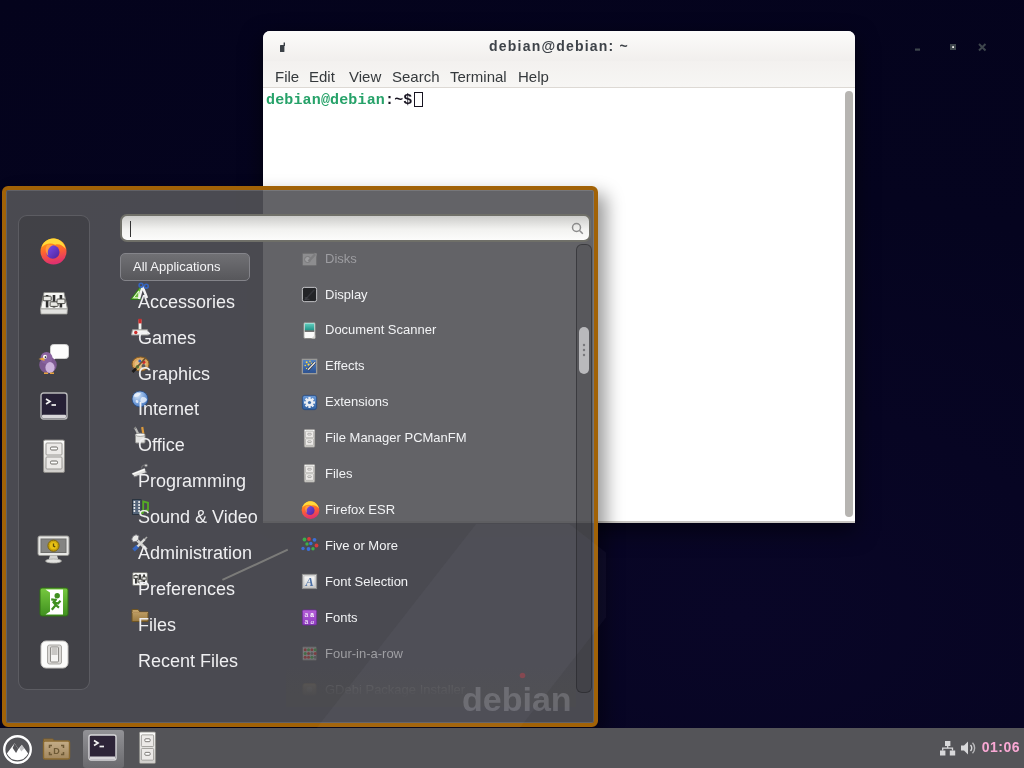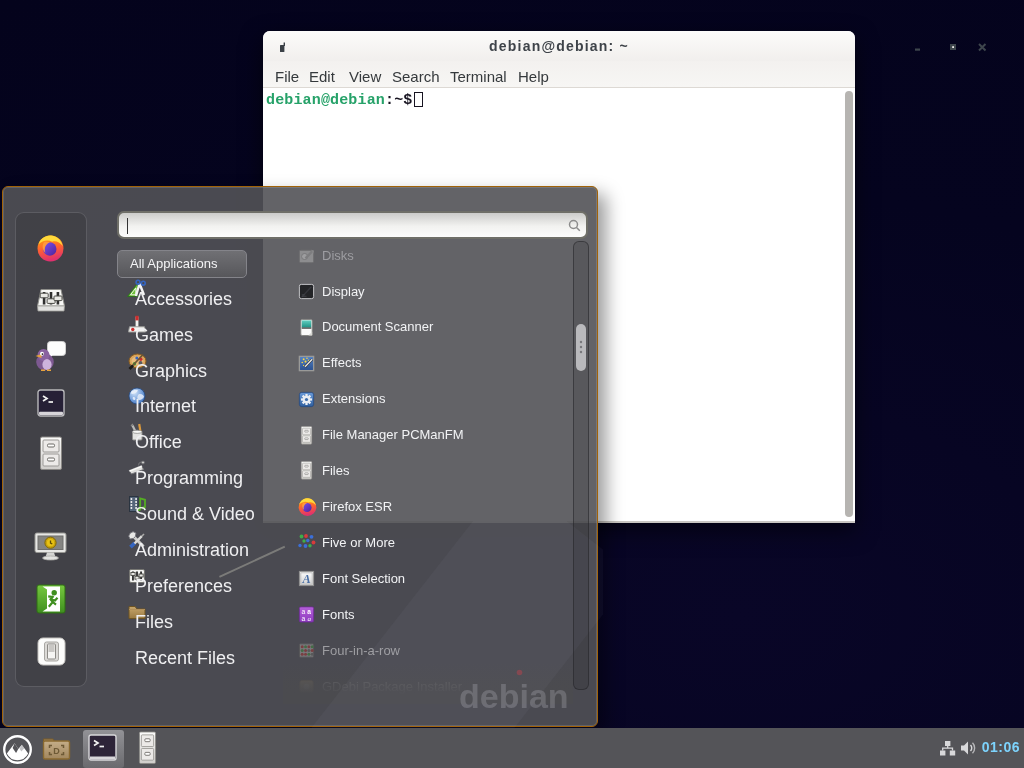--- a/index.html
+++ b/index.html
@@ -30,21 +30,21 @@
   #cursor { display:inline-block; width:9px; height:15px;
             border:1.6px solid #171421; vertical-align:-3px; margin-left:2px; }
   #tscroll { position:absolute; right:1px; top:58px; width:10px; height:430px; }
   #tthumb { position:absolute; left:1px; top:2px; width:8px; height:426px;
             background:#b6b4b1; border-radius:4px; }
   #termbot { position:absolute; left:0; bottom:0; width:100%; height:2px; background:#c9c6c2; }
 
   
   #menu { left:2px; top:186px; width:596px; height:541px;
           background:rgba(82,82,86,0.9);
-          border:1px solid #a16207; border-radius:6px;
+          border:4px solid #a16207; border-radius:6px;
           box-shadow:8px 8px 18px rgba(0,0,0,0.4), inset 0 0 0 1px rgba(255,255,255,0.13); }
   #sidebar { position:absolute; left:12px; top:25px; width:72px; height:475px;
              background:rgba(0,0,0,0.12); border:1px solid rgba(190,190,195,0.22);
              border-radius:9px; }
   #search { position:absolute; left:114px; top:24px; width:471px; height:28px;
             border:2px solid #6f6f68; border-radius:7px;
             background:linear-gradient(#ccccca,#f2f2f0 55%,#fcfcfb); }
   #caret { position:absolute; left:8px; top:5px; width:1px; height:16px; background:#333; }
   #allapps { position:absolute; left:114px; top:63px; width:130px; height:28px;
              border:1px solid #84848a; border-radius:5px;
@@ -68,21 +68,21 @@
   #streak { position:absolute; left:216px; top:389px; width:72px; height:2px;
             background:rgba(185,185,170,0.45); transform:rotate(-24.8deg);
             transform-origin:0 0; }
 
   
   #panel { left:0; top:728px; width:1024px; height:40px; background:#545458; }
   #termbtn { position:absolute; left:83px; top:2px; width:41px; height:38px;
              border-radius:3px;
              background:linear-gradient(#929296,#6a6a6e); }
   #clock { position:absolute; right:4px; top:11px; font-size:14px; font-weight:bold;
-           color:#7dd3fc; letter-spacing:0.5px; }
+           color:#f9a8d4; letter-spacing:0.5px; }
 </style>
 </head>
 <body>
 
 <div id="term" class="abs">
   <div id="titlebar">
     <div id="title">debian@debian: ~</div>
     <svg class="abs" style="left:14px; top:6px;" width="18" height="18" viewBox="0 0 18 18">
       <rect x="3" y="8" width="4.4" height="7" rx="0.5" fill="#3a4046"></rect>
       <rect x="6.6" y="5.5" width="1.4" height="3.5" fill="#3a4046"></rect>

